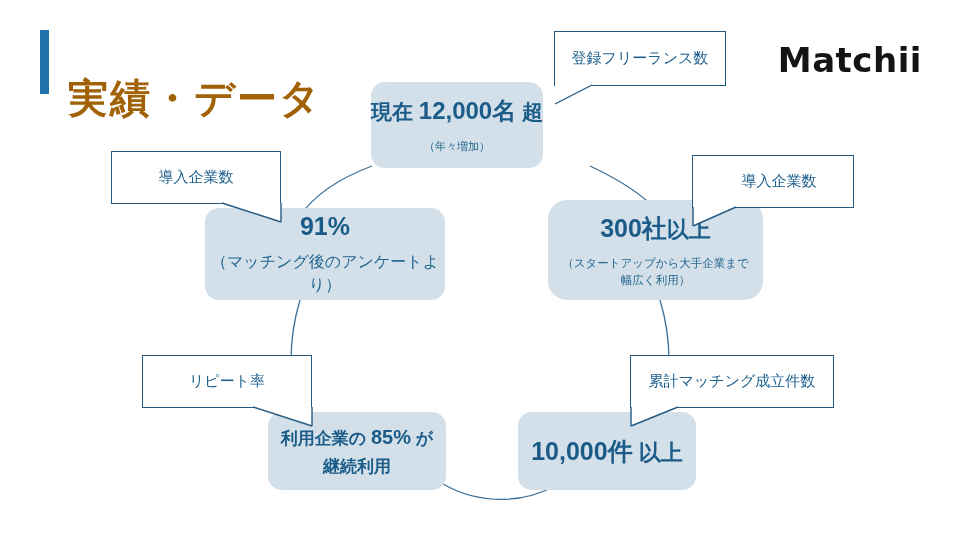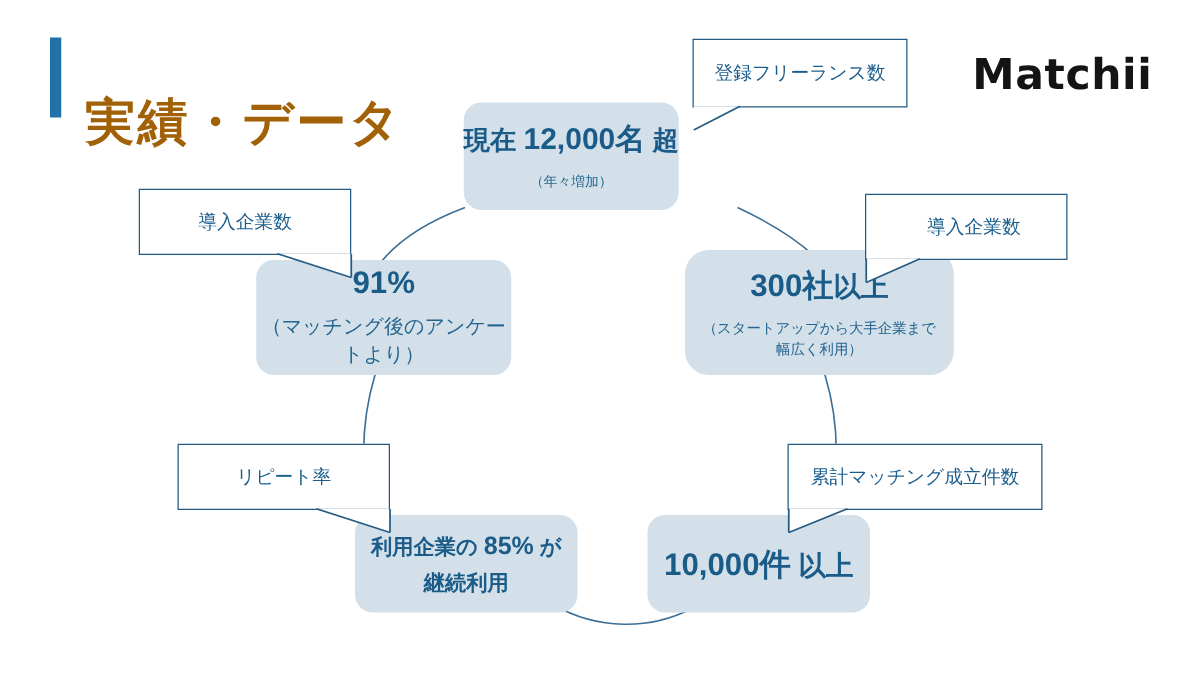--- a/index.html
+++ b/index.html
@@ -91,34 +91,34 @@
 
   
   #card-freelancers {
     left: 371px; top: 82px; width: 172px; height: 86px;
   }
   #card-freelancers .stat-main { font-size: 21px; }
   #card-freelancers .stat-main .big { font-size: 24px; }
   #card-freelancers .stat-sub  { font-size: 11px; margin-top: 12px; }
 
   #card-satisfaction {
-    left: 205px; top: 208px; width: 204px; height: 92px;
+    left: 205px; top: 208px; width: 240px; height: 92px;
   }
   #card-satisfaction .stat-main { font-size: 25px; font-weight: bold; }
   #card-satisfaction .stat-sub  { font-size: 16px; margin-top: 9px; }
 
   #card-companies {
     left: 548px; top: 200px; width: 215px; height: 100px; border-radius: 19px;
   }
   #card-companies .stat-main { font-size: 22px; }
   #card-companies .stat-main .big { font-size: 25px; }
   #card-companies .stat-sub  { font-size: 11.5px; margin-top: 10px; width: 188px; }
 
   #card-repeat {
-    left: 268px; top: 412px; width: 178px; height: 78px; margin-left: 16px;
+    left: 268px; top: 412px; width: 178px; height: 78px;
   }
   #card-repeat .stat-main { font-size: 17px; line-height: 1.6; white-space: normal; }
   #card-repeat .stat-main .big { font-size: 20px; }
 
   #card-matches {
     left: 518px; top: 412px; width: 178px; height: 78px;
   }
   #card-matches .stat-main { font-size: 22px; }
   #card-matches .stat-main .big { font-size: 25px; }
 

